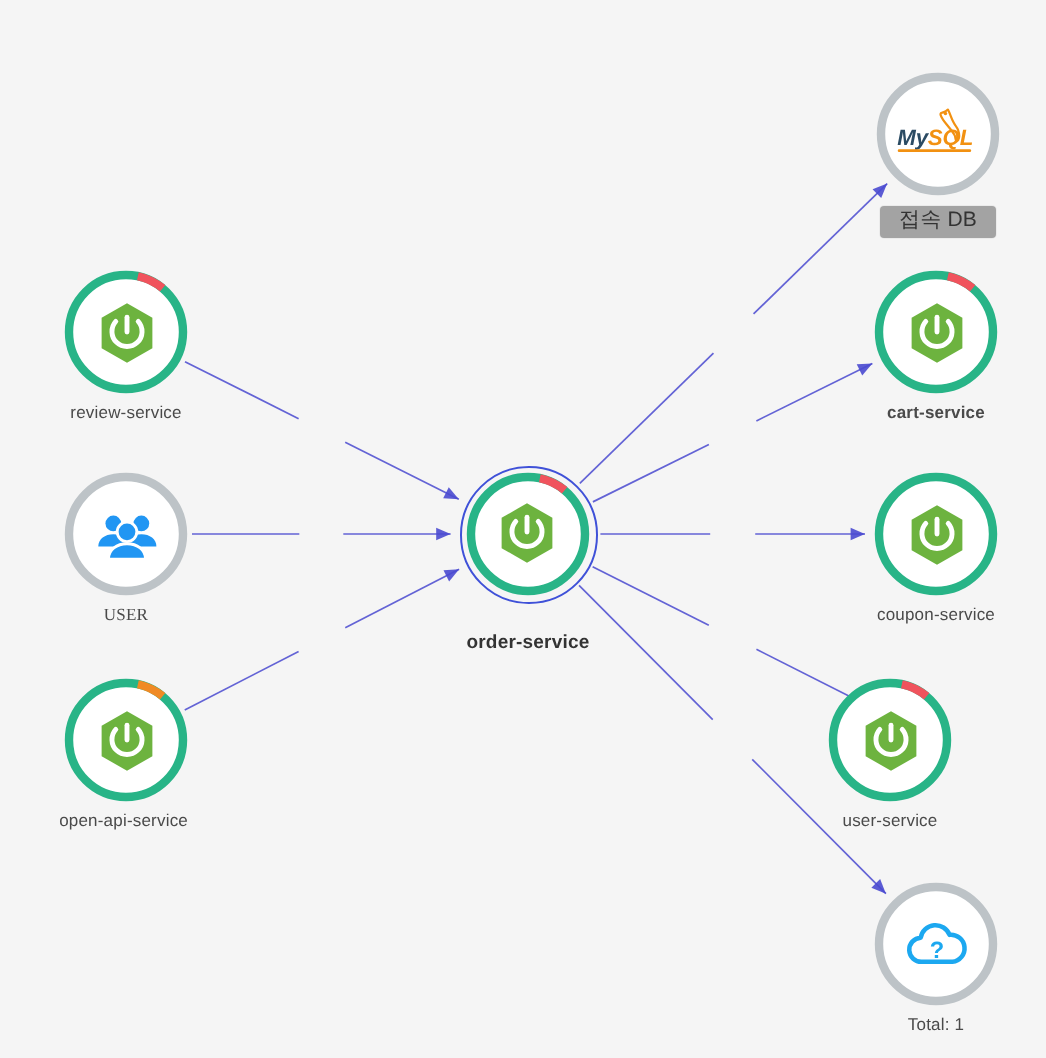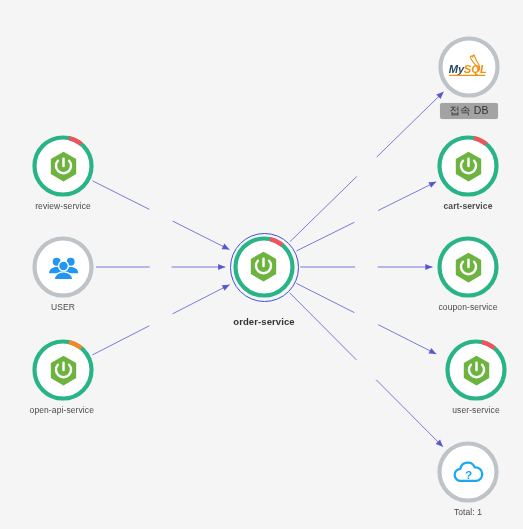--- a/index.html
+++ b/index.html
@@ -130,21 +130,21 @@
           <div class="icon-abs">
             <svg width="35" height="35" viewBox="0 0 40 40">
               <path d="M20 3 L34.5 11.3 L34.5 28.7 L20 37 L5.5 28.7 L5.5 11.3 Z" fill="#6db33f"></path>
               <rect x="18.6" y="9.6" width="2.8" height="11.2" rx="1.4" fill="#ffffff"></rect>
               <path d="M13.6 13.4 A8.6 8.6 0 1 0 26.4 13.4" fill="none" stroke="#ffffff" stroke-width="2.8" stroke-linecap="round"></path>
             </svg>
           </div>
         </div>
         <div class="node-label">review-service</div>
       </div>
-      <div class="node" style="left: 32px; top: 236px; width: 62px;">
+      <div class="node" style="left: 32px; top: 236px; width: 62px; font-family: Liberation Serif, serif;">
         <div class="ring-wrap" style="width: 62px; height: 62px;">
           <div style="position: absolute; left: 0px; top: 0px;">
             <svg class="ring-svg" width="62" height="62" viewBox="0 0 62 62">
               <circle cx="31" cy="31" r="28.5" fill="#ffffff" stroke="#bdc3c7" stroke-width="4.2"></circle>
             </svg>
           </div>
           <div class="icon-abs">
             <svg width="35" height="35" viewBox="0 0 40 40">
               <circle cx="12.2" cy="13.4" r="4.5" fill="#2196f3"></circle>
               <path d="M3.6 26.5c0-4.3 3.8-7 8.6-7s8.6 2.7 8.6 7z" fill="#2196f3"></path>
@@ -241,21 +241,21 @@
           <div class="icon-abs">
             <svg width="35" height="35" viewBox="0 0 40 40">
               <path d="M20 3 L34.5 11.3 L34.5 28.7 L20 37 L5.5 28.7 L5.5 11.3 Z" fill="#6db33f"></path>
               <rect x="18.6" y="9.6" width="2.8" height="11.2" rx="1.4" fill="#ffffff"></rect>
               <path d="M13.6 13.4 A8.6 8.6 0 1 0 26.4 13.4" fill="none" stroke="#ffffff" stroke-width="2.8" stroke-linecap="round"></path>
             </svg>
           </div>
         </div>
         <div class="node-label">coupon-service</div>
       </div>
-      <div class="node" style="left: 445px; top: 339px; width: 62px;">
+      <div class="node" style="left: 414px; top: 339px; width: 62px;">
         <div class="ring-wrap" style="width: 62px; height: 62px;">
           <div style="position: absolute; left: 0px; top: 0px;">
             <svg class="ring-svg" width="62" height="62" viewBox="0 0 62 62">
               <circle cx="31" cy="31" r="28.5" fill="#ffffff" stroke="#28b487" stroke-width="4.2"></circle>
               <path d="M 36.93 3.12 A 28.5 28.5 0 0 1 49.32 9.17" fill="none" stroke="#f0535d" stroke-width="4.2"></path>
             </svg>
           </div>
           <div class="icon-abs">
             <svg width="35" height="35" viewBox="0 0 40 40">
               <path d="M20 3 L34.5 11.3 L34.5 28.7 L20 37 L5.5 28.7 L5.5 11.3 Z" fill="#6db33f"></path>

